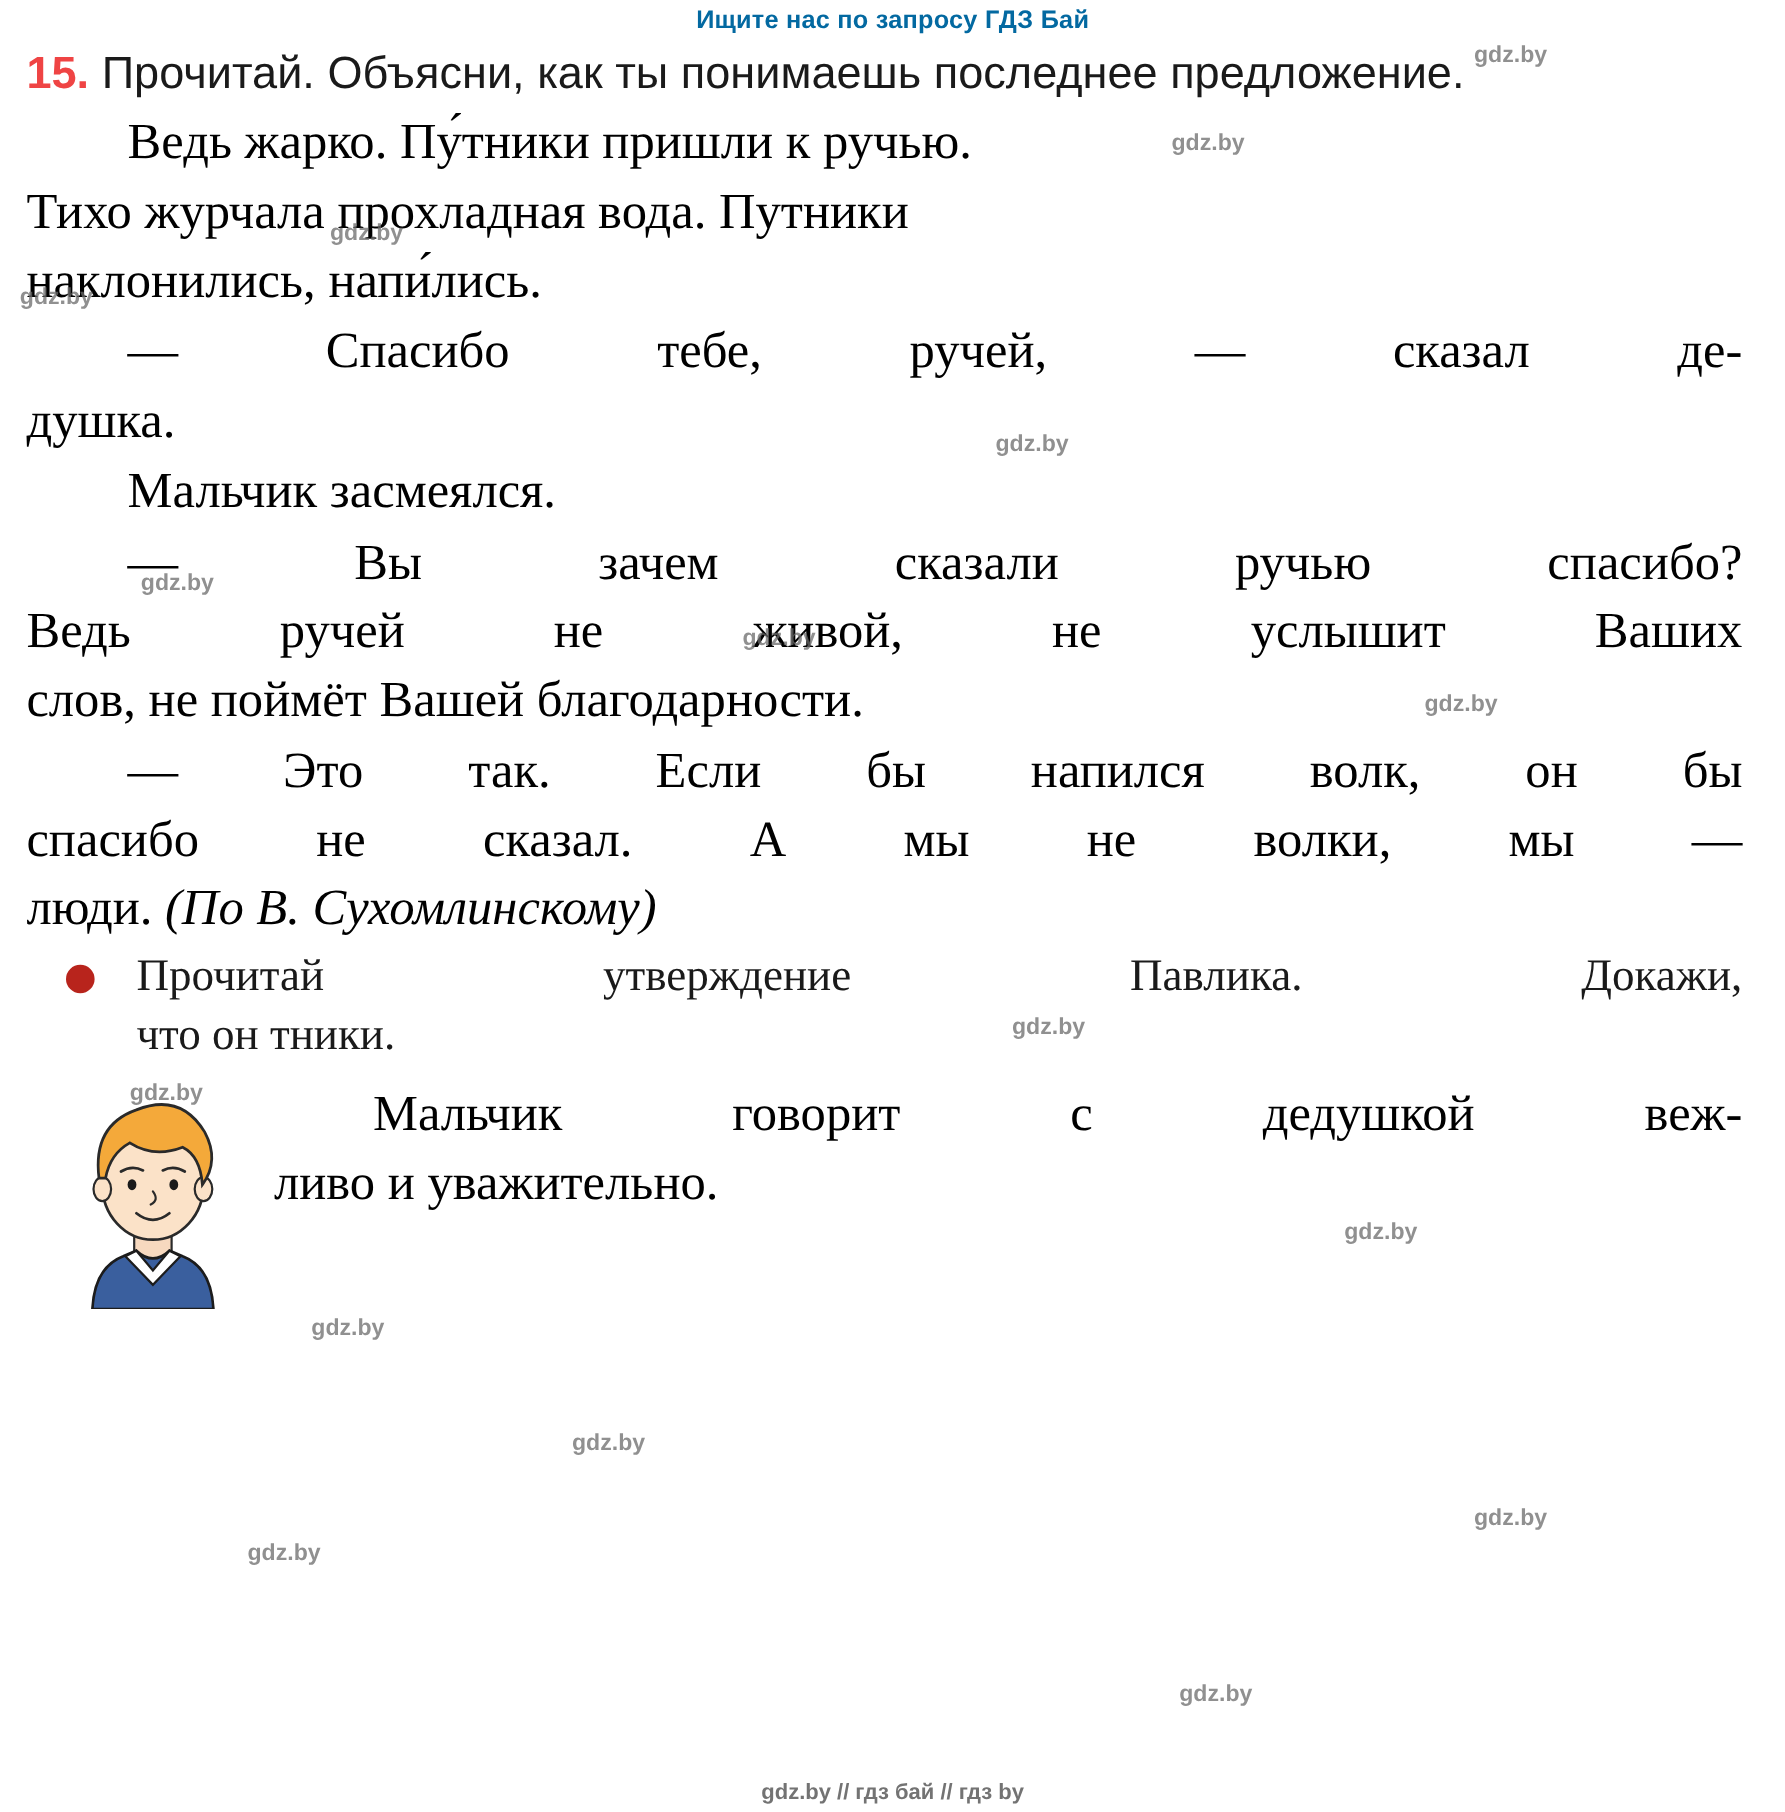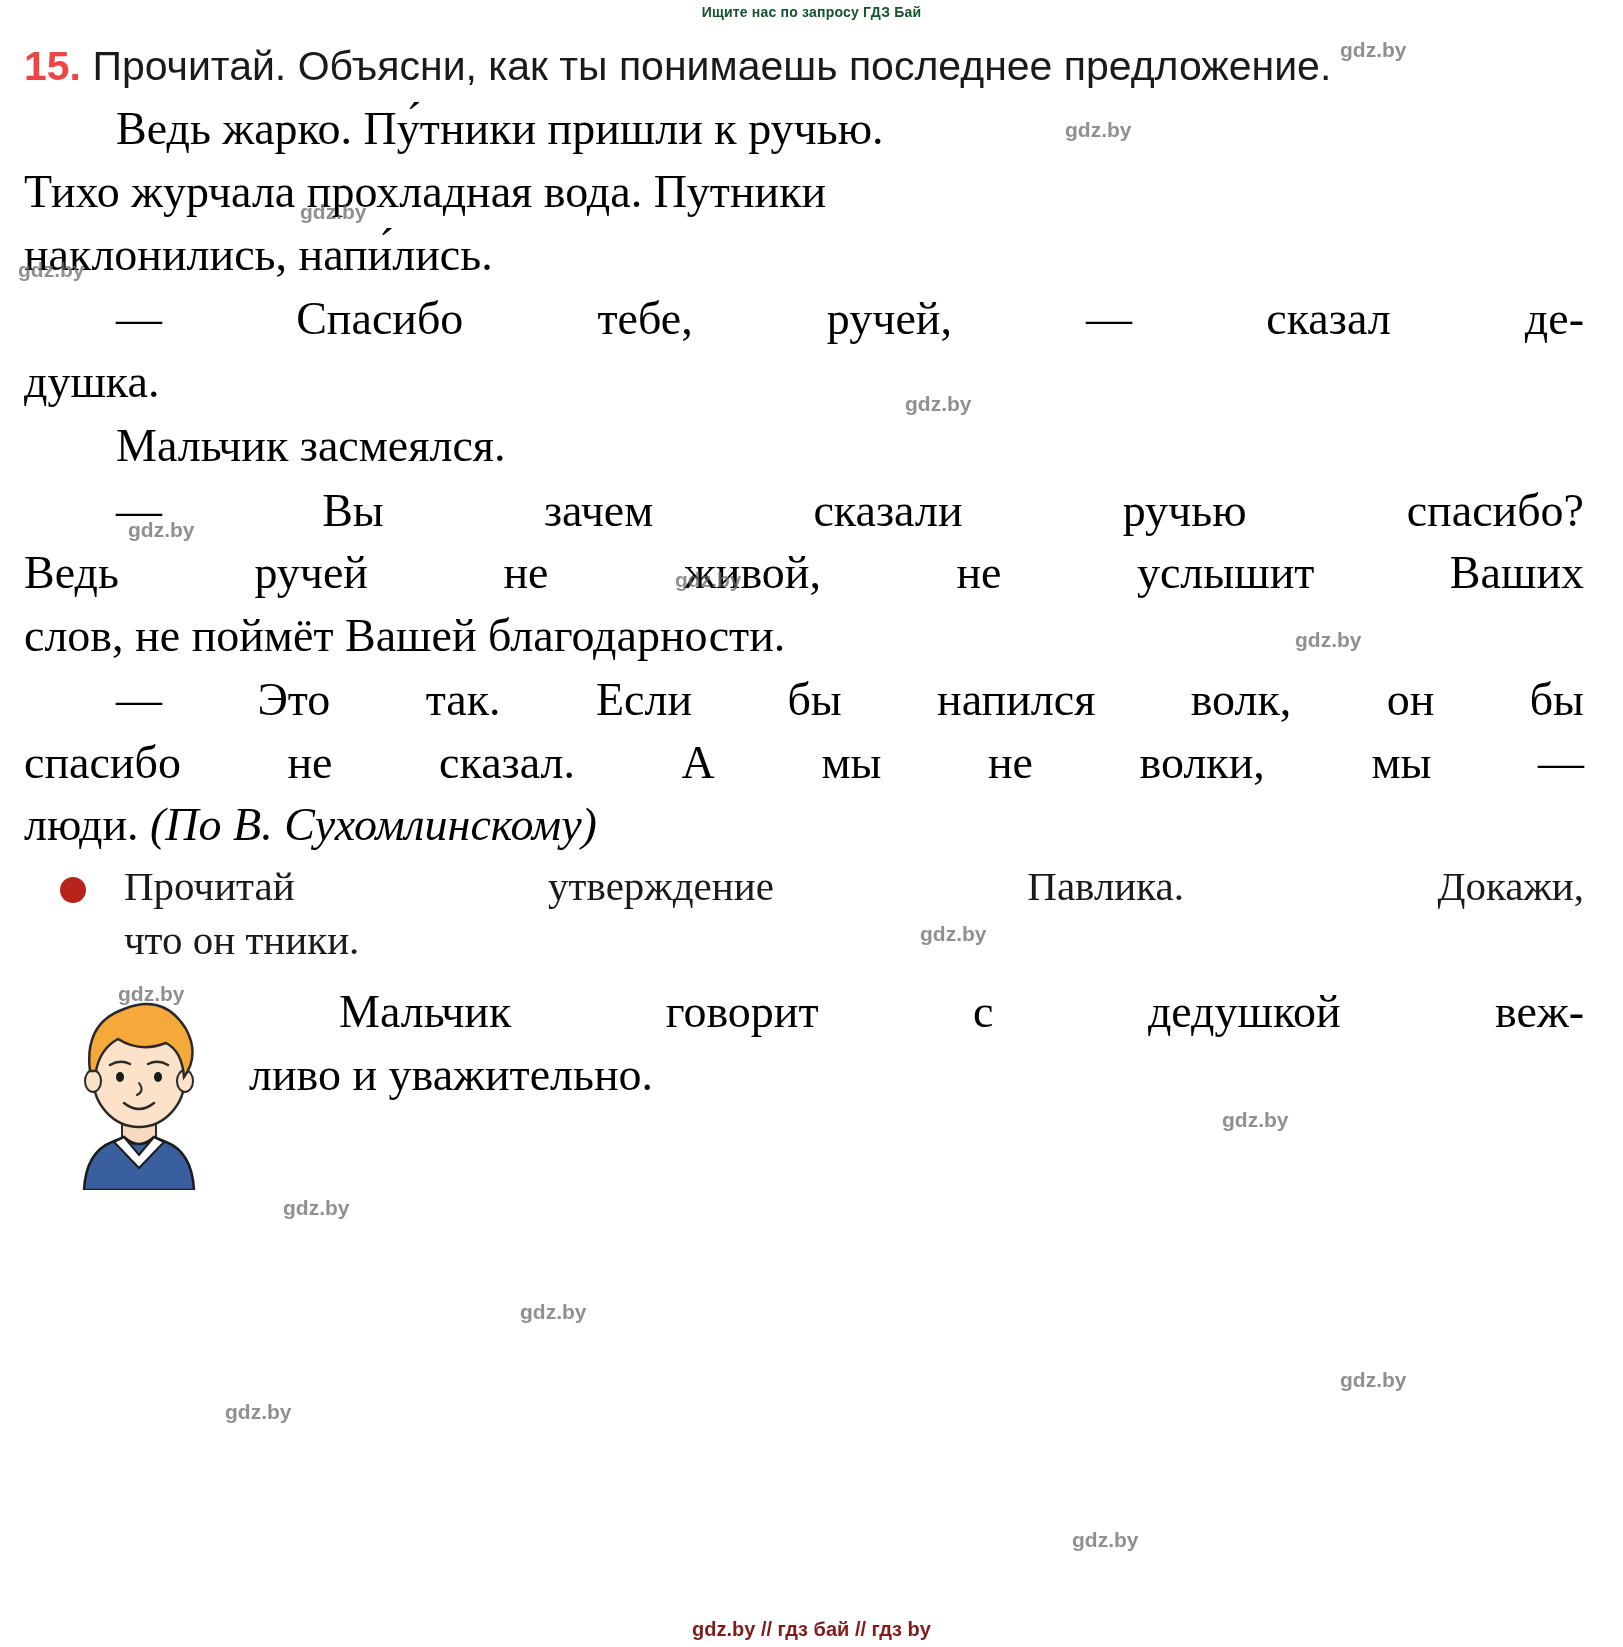--- a/index.html
+++ b/index.html
@@ -21,36 +21,36 @@
     box-sizing: border-box;
   }
   
   .top-banner {
     position: absolute;
     top: 4px;
     left: 0;
     width: 100%;
     text-align: center;
     font-family: "Liberation Sans", sans-serif;
-    font-size: 14px;
-    font-weight: bold;
-    color: #14532d;
+    font-size: 23px;
+    font-weight: bold;
+    color: #0369a1;
     letter-spacing: 0.2px;
   }
   
   .bottom-footer {
     position: absolute;
     bottom: 6px;
     left: 0;
     width: 100%;
     text-align: center;
     font-family: "Liberation Sans", sans-serif;
     font-size: 20px;
     font-weight: bold;
-    color: #7f1d1d;
+    color: #737373;
   }
   
   .wm {
     position: absolute;
     font-family: "Liberation Sans", sans-serif;
     font-size: 21px;
     font-weight: bold;
     color: #6b6b6b;
     opacity: 0.75;
     white-space: nowrap;

